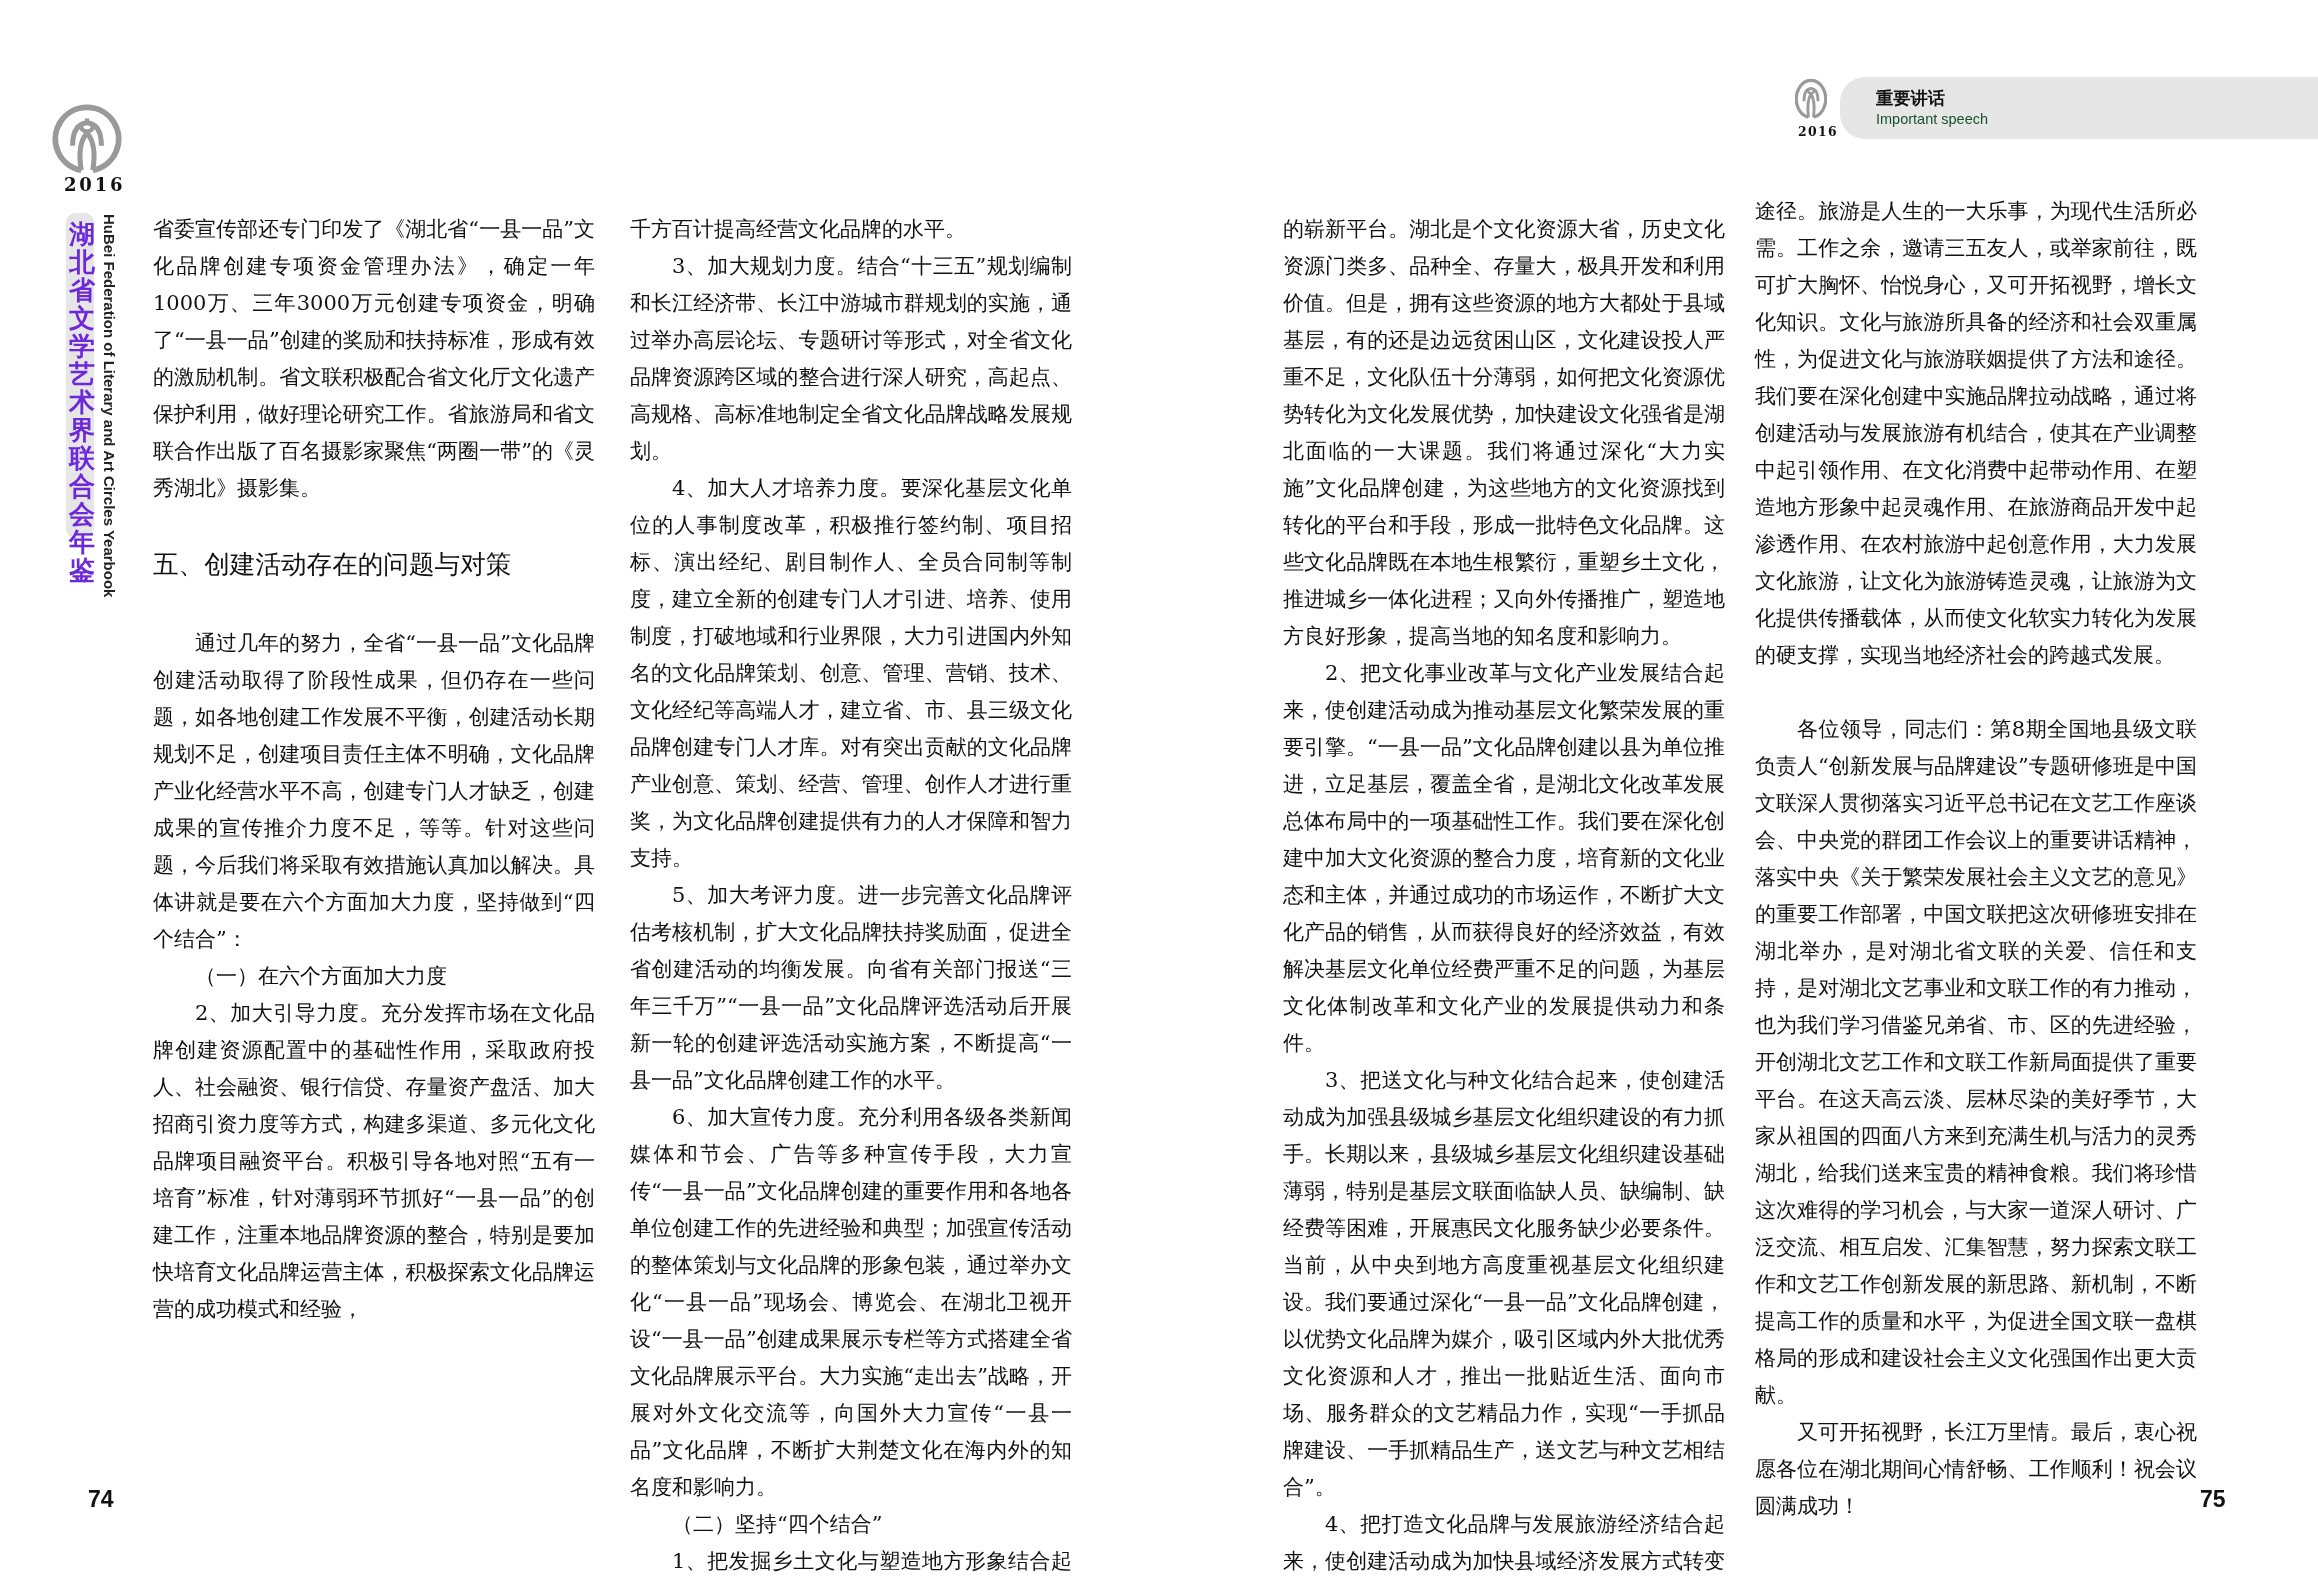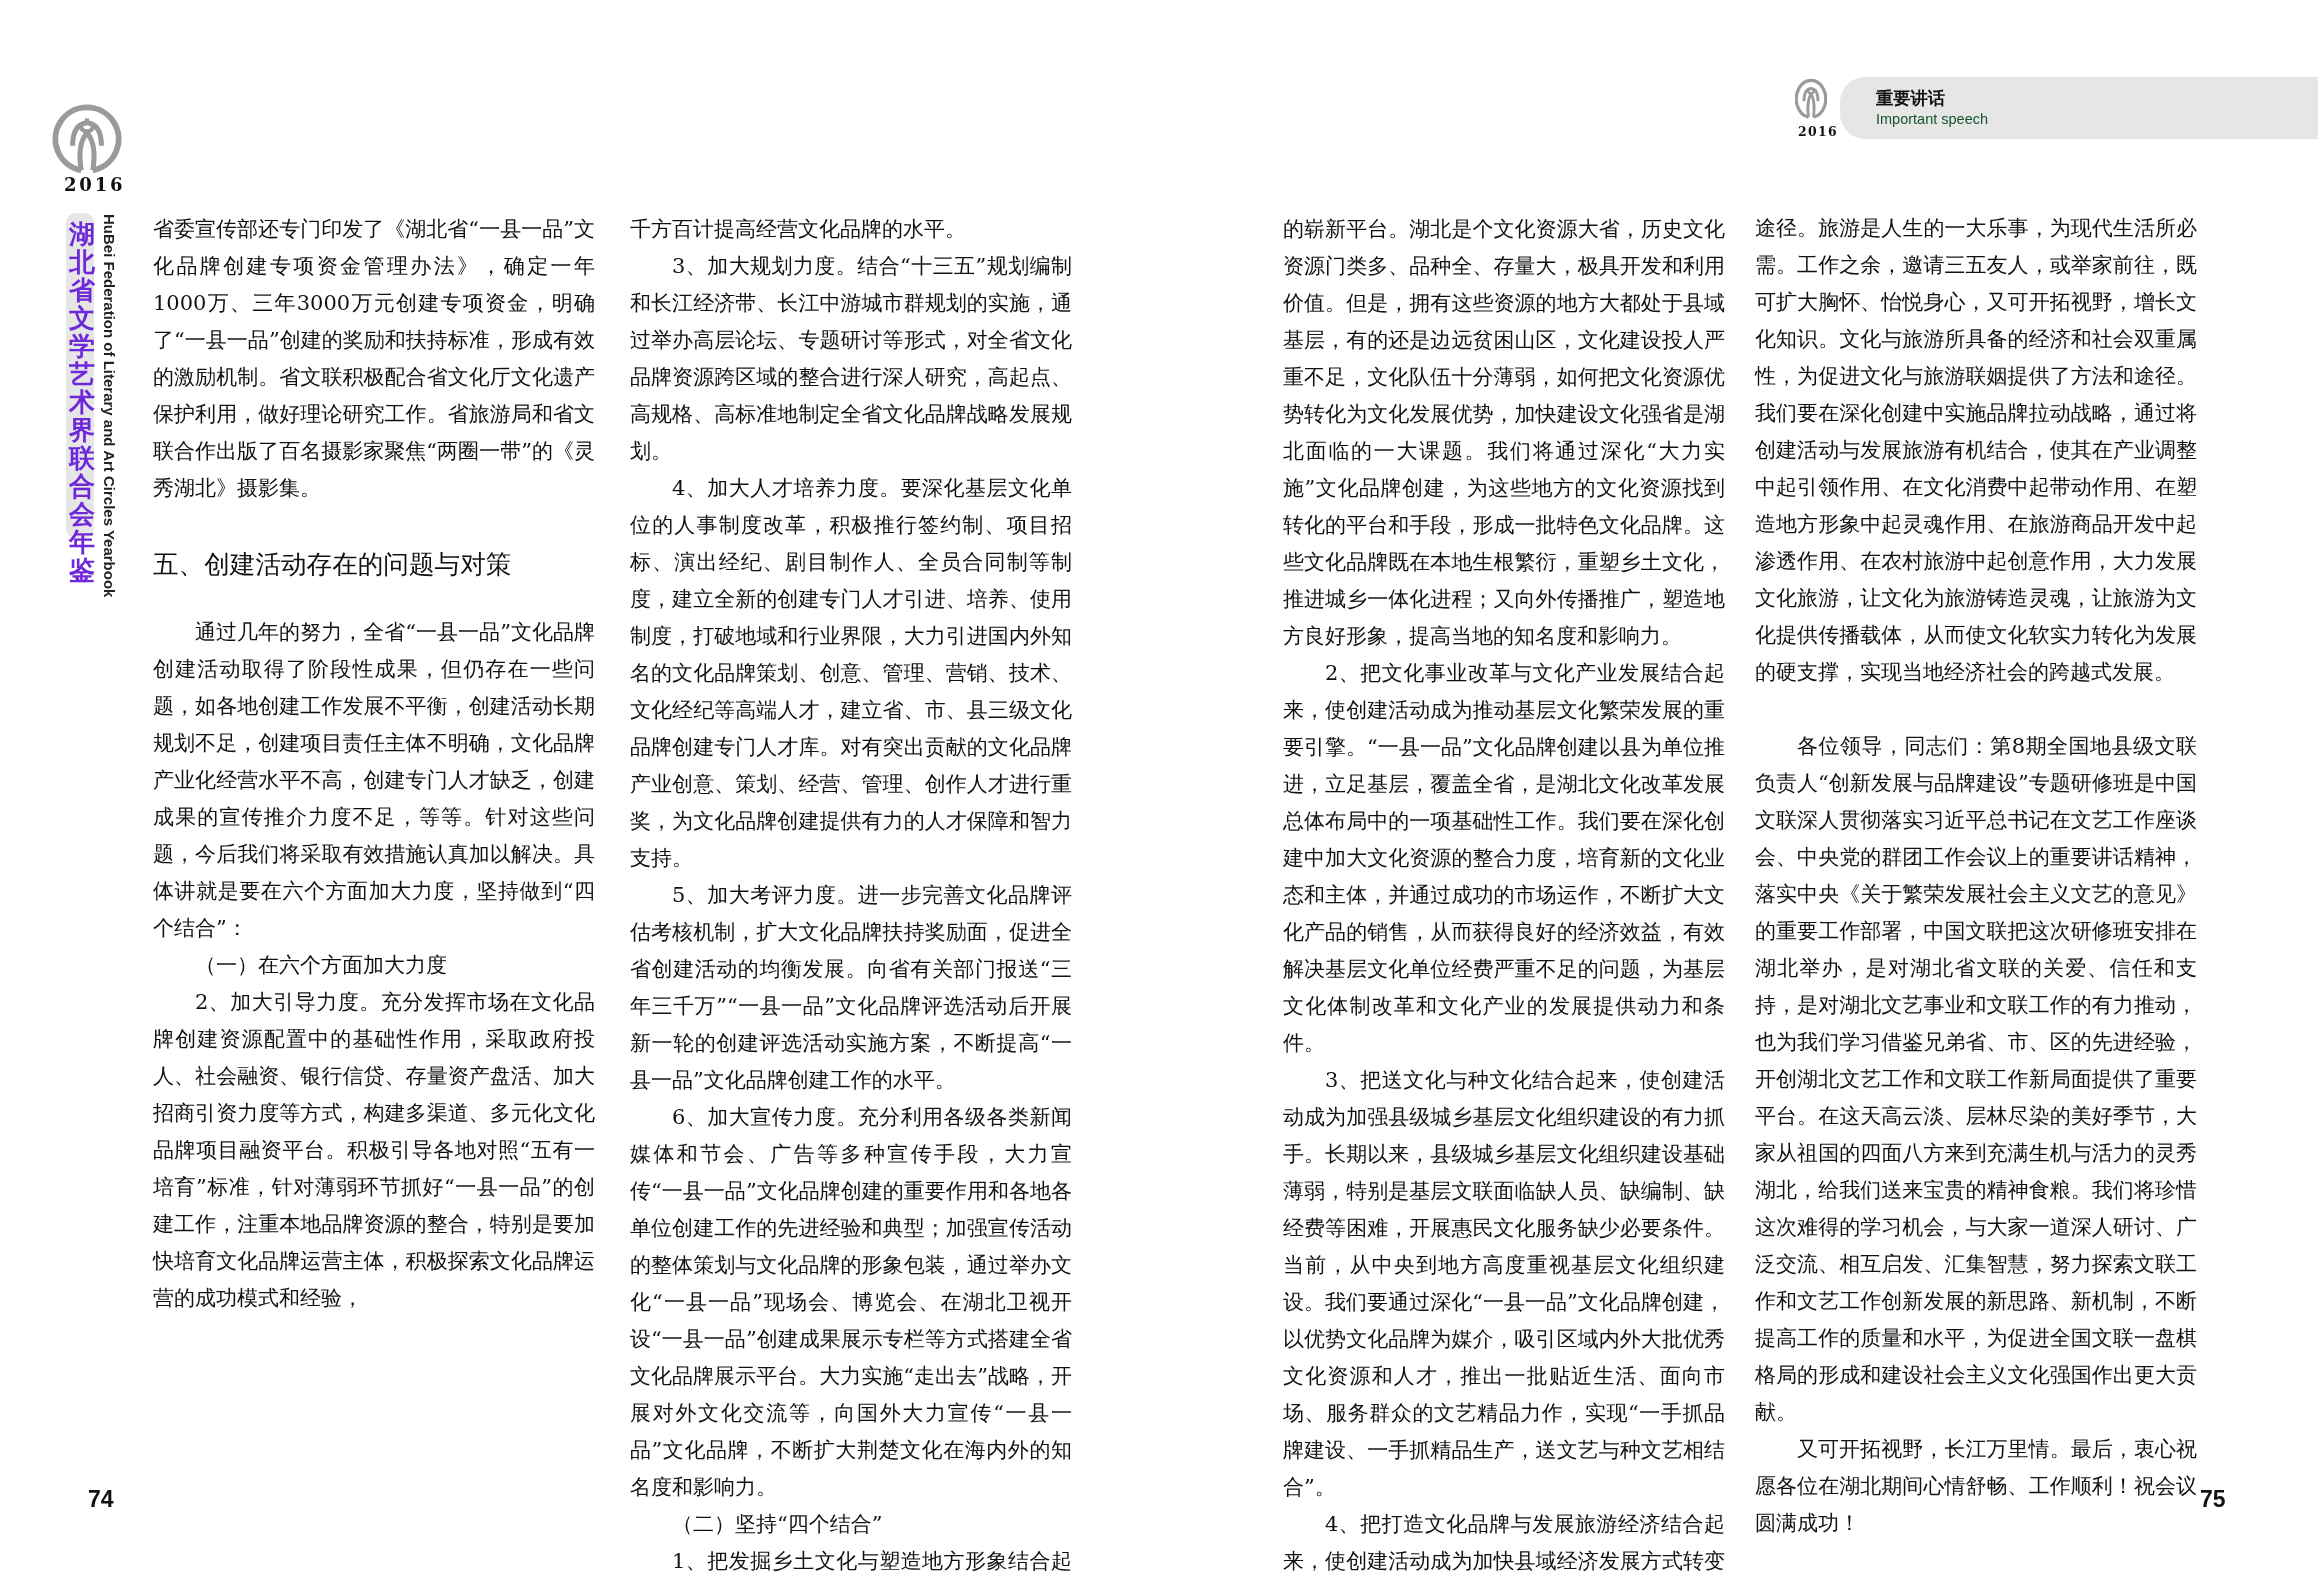--- a/index.html
+++ b/index.html
@@ -29,21 +29,21 @@
   .band-sub { position: absolute; left: 1876px; top: 111px; font-family: "Liberation Sans", sans-serif;
               font-size: 14.5px; color: #14532d; }
 
   
   .col { position: absolute; width: 442px; font-size: 21px; line-height: 37px;
          text-align: justify; color: #111; }
   .col p { margin: 0; text-indent: 0; }
   .col p.ind { text-indent: 2em; }
   .col p.sub { text-indent: 2em; }
   .col p.gap { margin-top: 37px; }
-  .col h2 { margin: 40px 0 32px 0; font-family: "DejaVu Sans", sans-serif; font-weight: normal;
+  .col h2 { margin: 40px 0 43px 0; font-family: "DejaVu Sans", sans-serif; font-weight: normal;
             font-size: 25.6px; line-height: 35px; color: #111; }
 
   .pagenum { position: absolute; top: 1486px; font-family: "Liberation Sans", sans-serif;
              font-weight: bold; font-size: 23px; color: #111; }
 </style>
 </head>
 <body>
 
 <div class="logo" style="left:51px; top:104px;">
   <svg width="72" height="72" viewBox="0 0 100 100">
@@ -96,20 +96,20 @@
 <div class="band-title">重要讲话</div>
 <div class="band-sub">Important speech</div>
 
 <div class="col" style="left:1283px; top:211px;">
   <p>的崭新平台。湖北是个文化资源大省，历史文化资源门类多、品种全、存量大，极具开发和利用价值。但是，拥有这些资源的地方大都处于县域基层，有的还是边远贫困山区，文化建设投人严重不足，文化队伍十分薄弱，如何把文化资源优势转化为文化发展优势，加快建设文化强省是湖北面临的一大课题。我们将通过深化“大力实施”文化品牌创建，为这些地方的文化资源找到转化的平台和手段，形成一批特色文化品牌。这些文化品牌既在本地生根繁衍，重塑乡土文化，推进城乡一体化进程；又向外传播推广，塑造地方良好形象，提高当地的知名度和影响力。</p>
   <p class="ind">2、把文化事业改革与文化产业发展结合起来，使创建活动成为推动基层文化繁荣发展的重要引擎。“一县一品”文化品牌创建以县为单位推进，立足基层，覆盖全省，是湖北文化改革发展总体布局中的一项基础性工作。我们要在深化创建中加大文化资源的整合力度，培育新的文化业态和主体，并通过成功的市场运作，不断扩大文化产品的销售，从而获得良好的经济效益，有效解决基层文化单位经费严重不足的问题，为基层文化体制改革和文化产业的发展提供动力和条件。</p>
   <p class="ind">3、把送文化与种文化结合起来，使创建活动成为加强县级城乡基层文化组织建设的有力抓手。长期以来，县级城乡基层文化组织建设基础薄弱，特别是基层文联面临缺人员、缺编制、缺经费等困难，开展惠民文化服务缺少必要条件。当前，从中央到地方高度重视基层文化组织建设。我们要通过深化“一县一品”文化品牌创建，以优势文化品牌为媒介，吸引区域内外大批优秀文化资源和人才，推出一批贴近生活、面向市场、服务群众的文艺精品力作，实现“一手抓品牌建设、一手抓精品生产，送文艺与种文艺相结合”。</p>
   <p class="ind">4、把打造文化品牌与发展旅游经济结合起来，使创建活动成为加快县域经济发展方式转变的有效</p>
 </div>
 
-<div class="col" style="left:1755px; top:210px;">
+<div class="col" style="left:1755px; top:193px;">
   <p>途径。旅游是人生的一大乐事，为现代生活所必需。工作之余，邀请三五友人，或举家前往，既可扩大胸怀、怡悦身心，又可开拓视野，增长文化知识。文化与旅游所具备的经济和社会双重属性，为促进文化与旅游联姻提供了方法和途径。我们要在深化创建中实施品牌拉动战略，通过将创建活动与发展旅游有机结合，使其在产业调整中起引领作用、在文化消费中起带动作用、在塑造地方形象中起灵魂作用、在旅游商品开发中起渗透作用、在农村旅游中起创意作用，大力发展文化旅游，让文化为旅游铸造灵魂，让旅游为文化提供传播载体，从而使文化软实力转化为发展的硬支撑，实现当地经济社会的跨越式发展。</p>
   <p class="ind gap">各位领导，同志们：第8期全国地县级文联负责人“创新发展与品牌建设”专题研修班是中国文联深人贯彻落实习近平总书记在文艺工作座谈会、中央党的群团工作会议上的重要讲话精神，落实中央《关于繁荣发展社会主义文艺的意见》的重要工作部署，中国文联把这次研修班安排在湖北举办，是对湖北省文联的关爱、信任和支持，是对湖北文艺事业和文联工作的有力推动，也为我们学习借鉴兄弟省、市、区的先进经验，开创湖北文艺工作和文联工作新局面提供了重要平台。在这天高云淡、层林尽染的美好季节，大家从祖国的四面八方来到充满生机与活力的灵秀湖北，给我们送来宝贵的精神食粮。我们将珍惜这次难得的学习机会，与大家一道深人研讨、广泛交流、相互启发、汇集智慧，努力探索文联工作和文艺工作创新发展的新思路、新机制，不断提高工作的质量和水平，为促进全国文联一盘棋格局的形成和建设社会主义文化强国作出更大贡献。</p>
   <p class="ind">又可开拓视野，长江万里情。最后，衷心祝愿各位在湖北期间心情舒畅、工作顺利！祝会议圆满成功！</p>
 </div>
 
 <div class="pagenum" style="left:2200px;">75</div>
 
 
 </body></html>

